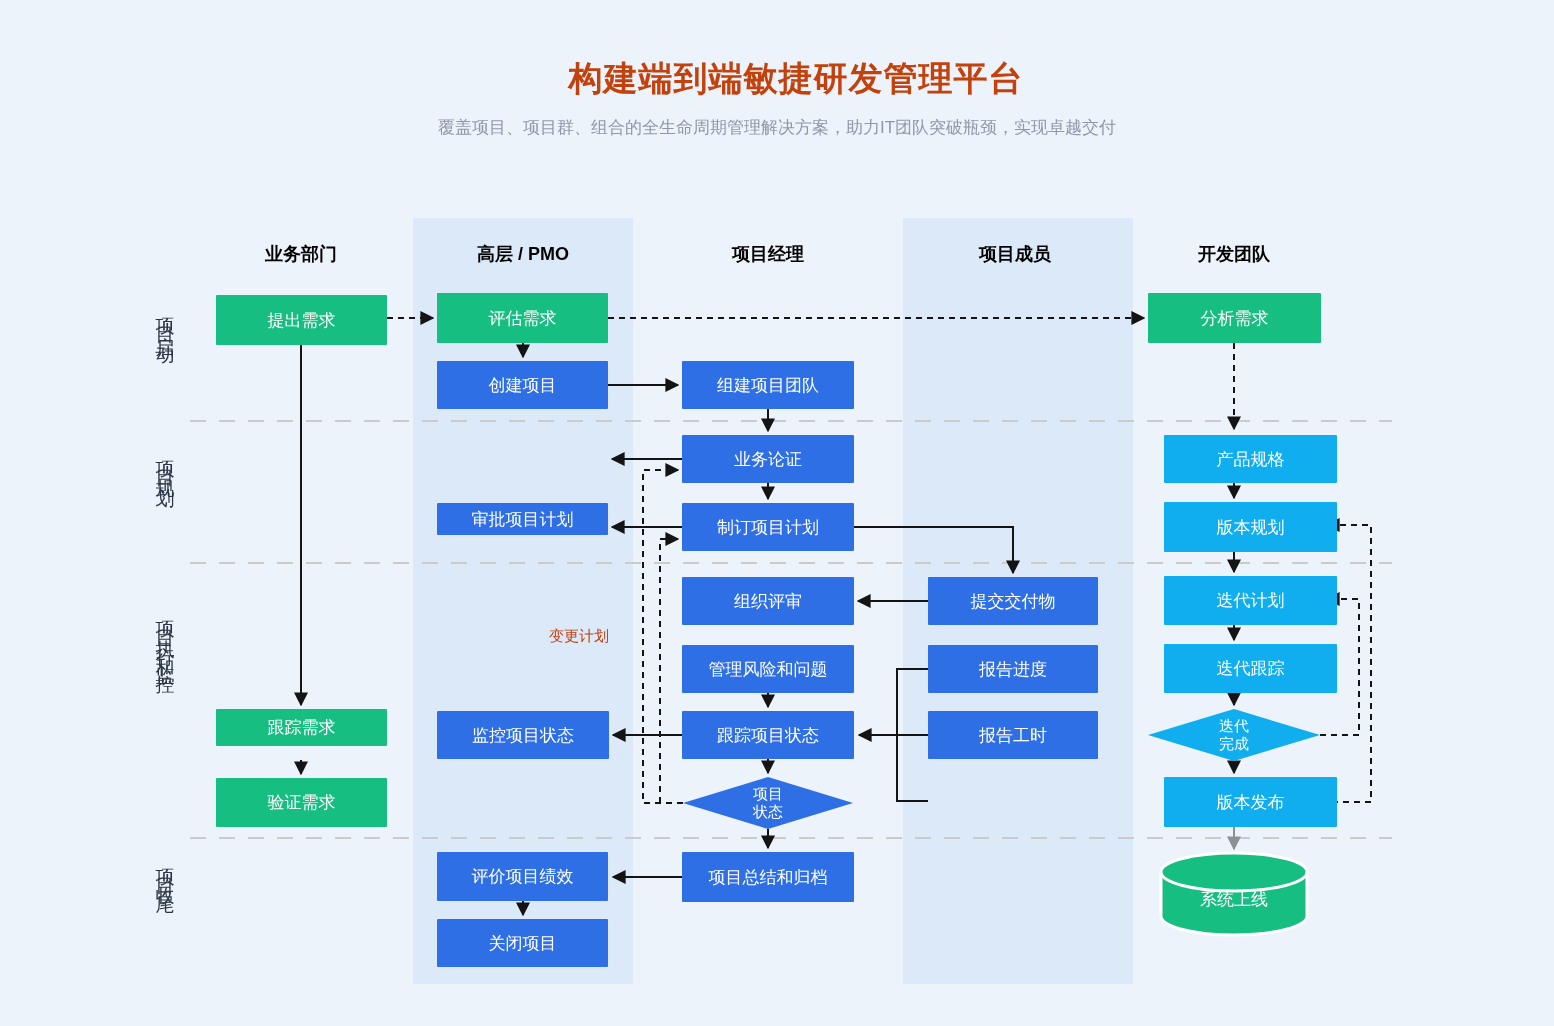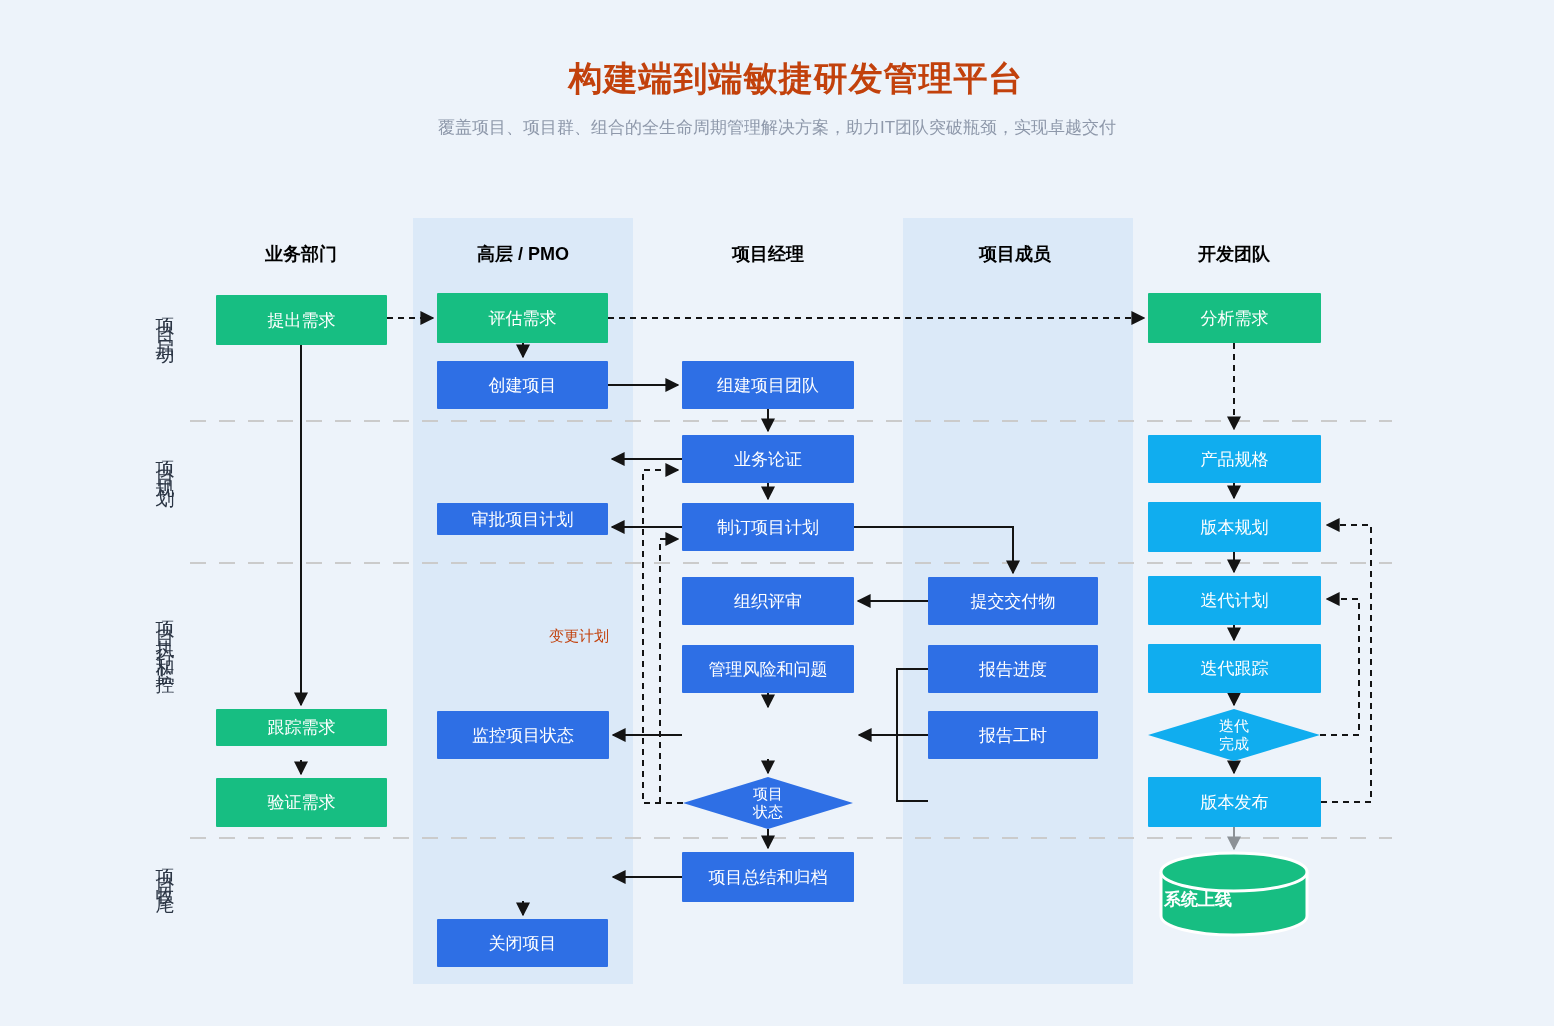--- a/index.html
+++ b/index.html
@@ -28,29 +28,29 @@
   .phase{
     position:absolute;writing-mode:vertical-rl;text-orientation:upright;
     font-size:19px;letter-spacing:9px;color:#2B3544;font-weight:500;
   }
   .node{
     position:absolute;display:flex;align-items:center;justify-content:center;
     color:#fff;font-size:17px;border-radius:1px;white-space:nowrap;
   }
   .green{background:var(--green);}
   .blue{background:var(--blue);}
-  .cyan{background:var(--cyan);}
+  .cyan{background:var(--cyan);margin-left:16px;}
   .f-blue{fill:var(--blue);}
   .f-cyan{fill:var(--cyan);}
   .f-green{fill:var(--green);}
   .shape-label{
     position:absolute;color:#fff;font-size:15px;line-height:18px;
     text-align:center;white-space:pre-line;
   }
-  .cyl-label{position:absolute;color:#fff;font-size:17px;text-align:left;font-weight:bold;}
+  .cyl-label{position:absolute;color:#fff;font-size:17px;text-align:center;}
   .edge-label{position:absolute;font-size:15px;color:#c2410c;}
   .e{stroke:#141414;stroke-width:2;fill:none;}
   .d{stroke:#141414;stroke-width:2;fill:none;stroke-dasharray:6 5;}
   .g{stroke:#8C9196;stroke-width:2;fill:none;}
   .rowline{stroke:#CBCBCB;stroke-width:2;fill:none;stroke-dasharray:16 13;}
   .cyl{stroke:#fff;stroke-width:3;}
 </style>
 </head>
 <body>
 
@@ -130,27 +130,29 @@
   <div class="phase" style="left:152px;top:854px">项目收尾</div>
 
   <div class="node green" style="left:216px;top:295px;width:171px;height:50px">提出需求</div>
   <div class="node green" style="left:216px;top:709px;width:171px;height:37px">跟踪需求</div>
   <div class="node green" style="left:216px;top:778px;width:171px;height:49px">验证需求</div>
 
   <div class="node green" style="left:437px;top:293px;width:171px;height:50px">评估需求</div>
   <div class="node blue" style="left:437px;top:361px;width:171px;height:48px">创建项目</div>
   <div class="node blue" style="left:437px;top:503px;width:171px;height:32px">审批项目计划</div>
   <div class="node blue" style="left:437px;top:711px;width:172px;height:48px">监控项目状态</div>
+  <div class="node blue" style="left:437px;top:852px;width:171px;height:49px">评价项目绩效</div>
   <div class="node blue" style="left:437px;top:919px;width:171px;height:48px">关闭项目</div>
 
   <div class="node blue" style="left:682px;top:435px;width:172px;height:48px">业务论证</div>
   <div class="node blue" style="left:682px;top:361px;width:172px;height:48px">组建项目团队</div>
   <div class="node blue" style="left:682px;top:503px;width:172px;height:48px">制订项目计划</div>
   <div class="node blue" style="left:682px;top:577px;width:172px;height:48px">组织评审</div>
   <div class="node blue" style="left:682px;top:645px;width:172px;height:48px">管理风险和问题</div>
+  <div class="node blue" style="left:682px;top:711px;width:172px;height:48px">跟踪项目状态</div>
   <div class="node blue" style="left:682px;top:852px;width:172px;height:50px">项目总结和归档</div>
 
   <div class="node blue" style="left:928px;top:577px;width:170px;height:48px">提交交付物</div>
   <div class="node blue" style="left:928px;top:645px;width:170px;height:48px">报告进度</div>
   <div class="node blue" style="left:928px;top:711px;width:170px;height:48px">报告工时</div>
 
   <div class="node green" style="left:1148px;top:293px;width:173px;height:50px">分析需求</div>
   <div class="node cyan" style="left:1148px;top:435px;width:173px;height:48px">产品规格</div>
   <div class="node cyan" style="left:1148px;top:502px;width:173px;height:50px">版本规划</div>
   <div class="node cyan" style="left:1148px;top:576px;width:173px;height:49px">迭代计划</div>

